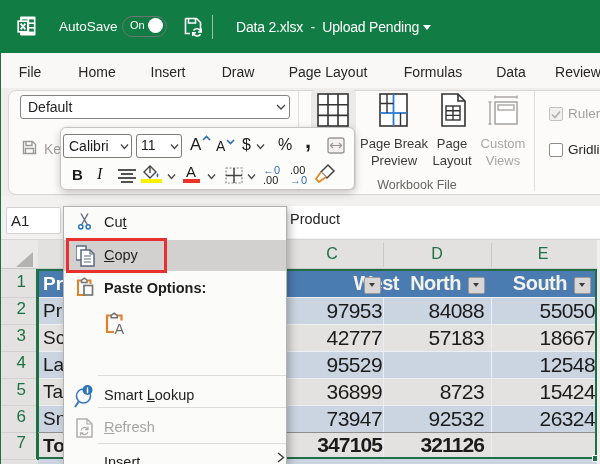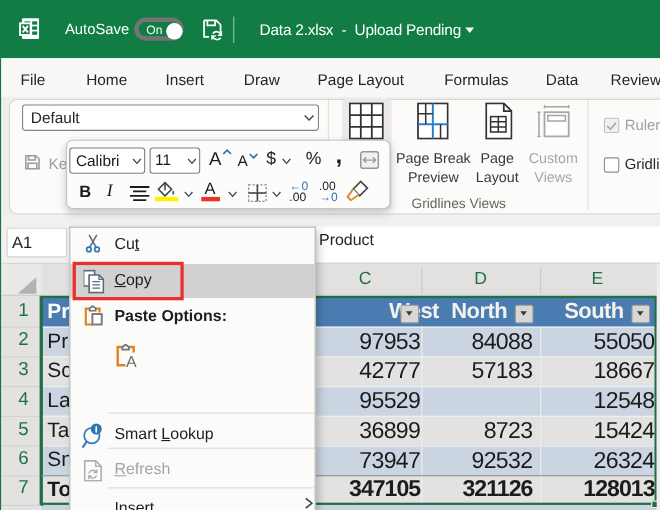--- a/index.html
+++ b/index.html
@@ -16,21 +16,21 @@
     <rect x="3" y="0.5" width="15.5" height="19" rx="1" fill="#fff"></rect>
     <rect x="5.2" y="3.4" width="5.4" height="3" fill="#117c44"></rect>
     <rect x="12.2" y="3.4" width="4.6" height="3" fill="#117c44"></rect>
     <rect x="12.2" y="8" width="4.6" height="3" fill="#117c44"></rect>
     <rect x="12.2" y="12.6" width="4.6" height="3" fill="#117c44"></rect>
     <rect x="5.2" y="12.6" width="5.4" height="3" fill="#117c44"></rect>
     <rect x="1.2" y="5.2" width="9.6" height="10.6" fill="#117c44" stroke="#fff" stroke-width="1.7"></rect>
     <path d="M3.6 7.6 L8.4 13.4 M8.4 7.6 L3.6 13.4" stroke="#fff" stroke-width="1.7"></path>
   </svg>
   <div class="abs" style="left:59px;top:19px;color:#fff;font-size:13.5px;">AutoSave</div>
-  <div class="abs" style="left:122px;top:16px;width:45px;height:21px;border:4px solid #737373;border-radius:11px;">
+  <div class="abs" style="left:122px;top:16px;width:45px;height:21px;border:1px solid #737373;border-radius:11px;">
     <span class="abs" style="left:7px;top:2px;color:#fff;font-size:11px;">On</span>
     <span class="abs" style="left:25px;top:1px;width:15px;height:15px;background:#fff;border-radius:50%;"></span>
   </div>
   <svg class="abs" style="left:184px;top:17px;" width="18" height="20" viewBox="0 0 18 20">
     <path d="M1.5 1.5 h11 l4 4 v7 M6 16.5 H1.5 v-15" fill="none" stroke="#fff" stroke-width="1.6"></path>
     <path d="M4.5 1.5 v4.5 h7 v-4.5" fill="none" stroke="#fff" stroke-width="1.6"></path>
     <path d="M9.5 13.5 a4.2 4.2 0 0 1 7.4 1.2 M17.5 11.5 v3.5 h-3.4 M16.6 17.3 a4.2 4.2 0 0 1 -7.3 -1 M8.7 19 v-3.3 h3.4" fill="none" stroke="#fff" stroke-width="1.5"></path>
   </svg>
   <div class="abs" style="left:212px;top:15px;width:1px;height:24px;background:rgba(255,255,255,0.55);"></div>
   <div class="abs" style="left:236px;top:19px;color:#fff;font-size:14px;letter-spacing:-0.2px;">Data 2.xlsx&nbsp; -&nbsp; Upload Pending</div>
@@ -88,21 +88,21 @@
   <div class="abs rlbl" style="left:452px;top:135px;">Page<br>Layout</div>
 
   <svg class="abs" style="left:487px;top:94px;" width="33" height="33" viewBox="0 0 33 33">
     <path d="M8 3 h22 M8 1.5 v3 M30 1.5 v3" stroke="#a9a7a5" stroke-width="1.4" fill="none"></path>
     <path d="M3 8 v22 M1.5 8 h3 M1.5 30 h3" stroke="#a9a7a5" stroke-width="1.4" fill="none"></path>
     <rect x="8" y="8" width="22" height="22" fill="#fff" stroke="#a9a7a5" stroke-width="1.6"></rect>
     <rect x="11" y="11" width="16" height="5" fill="none" stroke="#a9a7a5" stroke-width="1.4"></rect>
   </svg>
   <div class="abs rlbl" style="left:503px;top:135px;color:#a9a7a5;">Custom<br>Views</div>
   <style>.rlbl{transform:translateX(-50%);font-size:13px;color:#3b3a39;text-align:center;line-height:17px;white-space:nowrap;}</style>
-  <div class="abs" style="left:417px;top:178px;transform:translateX(-50%);font-size:12.5px;color:#67655f;">Gridlines Views</div>
+  <div class="abs" style="left:417px;top:178px;transform:translateX(-50%);font-size:12.5px;color:#67655f;">Workbook File</div>
 
   <div class="abs" style="left:549px;top:107px;width:14px;height:14px;background:#f1f0ee;border:1px solid #c3c1bf;border-radius:2px;"></div>
   <svg class="abs" style="left:551px;top:110px;" width="10" height="9" viewBox="0 0 10 9">
       <path d="M1 4.5 l3 3 l5 -6" stroke="#b0aeac" stroke-width="1.6" fill="none"></path>
     </svg>
   <div class="abs" style="left:568px;top:106px;font-size:13.5px;color:#a2a09e;text-align:center;">Ruler</div>
   <div class="abs" style="left:549px;top:143px;width:14px;height:14px;background:#fff;border:1px solid #8f8d8b;border-radius:2px;"></div>
   <div class="abs" style="left:568px;top:142px;font-size:13.5px;color:#262626;">Gridlines</div>
 
   <div class="abs" style="left:0;top:196px;width:600px;height:44px;background:#f2f1f0;"></div>
@@ -210,21 +210,20 @@
   <div class="abs val" style="left:288px;top:353px;">95529</div>
   <div class="abs val" style="width:103px;left:492px;top:353px;">12548</div>
   <div class="abs val" style="left:288px;top:380px;">36899</div>
   <div class="abs val" style="width:92px;left:392px;top:380px;">8723</div>
   <div class="abs val" style="width:103px;left:492px;top:380px;">15424</div>
   <div class="abs val" style="left:288px;top:407px;">73947</div>
   <div class="abs val" style="width:92px;left:392px;top:407px;">92532</div>
   <div class="abs val" style="width:103px;left:492px;top:407px;">26324</div>
   <div class="abs val" style="left:288px;top:433px;font-weight:bold;font-size:21px;letter-spacing:-0.9px;">347105</div>
   <div class="abs val" style="width:92px;left:392px;top:433px;font-weight:bold;font-size:21px;letter-spacing:-0.9px;">321126</div>
-  <div class="abs val" style="width:103px;left:492px;top:433px;font-weight:bold;font-size:21px;letter-spacing:-0.9px;">128013</div>
 
   <div class="abs" style="left:38px;top:269px;width:559px;height:2px;background:#1e7044;"></div>
   <div class="abs" style="left:595px;top:269px;width:2px;height:190px;background:#1e7044;"></div>
   <div class="abs" style="left:287px;top:457px;width:310px;height:2px;background:#1e7044;"></div>
   <div class="abs" style="left:38px;top:457px;width:25px;height:2px;background:#1e7044;"></div>
   <div class="abs" style="left:592px;top:455px;width:7px;height:7px;background:#1e7044;border:1px solid #fff;"></div>
   <div class="abs" style="left:597px;top:240px;width:3px;height:224px;background:#f0efee;"></div>
 
   <div class="abs" style="left:60px;top:127px;width:295px;height:63px;background:#fcfcfb;border:1px solid #c6c4c2;border-radius:6px;box-shadow:0 3px 8px rgba(0,0,0,0.22);"></div>
 

